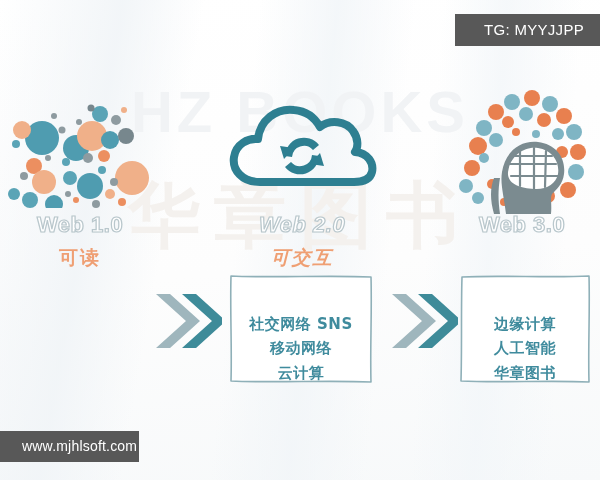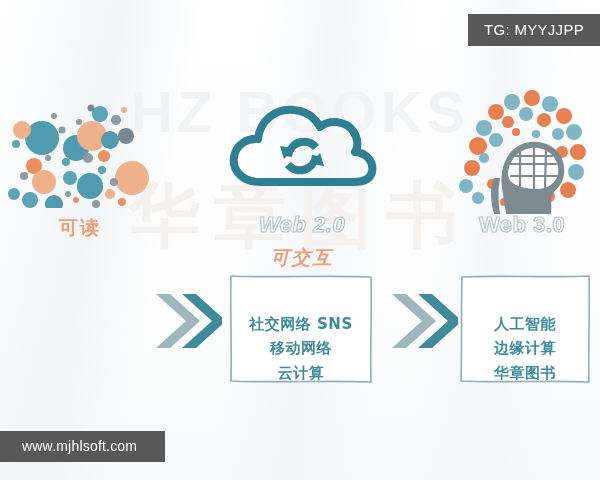--- a/index.html
+++ b/index.html
@@ -47,32 +47,32 @@
       linear-gradient(94deg, rgba(246,248,250,0) 70%, rgba(242,246,249,.75) 80%, rgba(246,248,250,0) 92%);
     pointer-events: none;
   }
 
   
   .tg-badge {
     position: absolute; top: 14px; right: 0;
     background: #585858;
     color: #ffffff;
     font-size: 15px;
-    padding: 7px 16px 8px 16px;
+    padding: 7px 16px 8px 29px;
     letter-spacing: .3px;
     white-space: nowrap;
   }
 
   
   .url-badge {
     position: absolute; left: 0; bottom: 18px;
     background: #585858;
     color: #ffffff;
     font-size: 14px;
-    padding: 7px 28px 8px 22px;
+    padding: 7px 2px 8px 22px;
     letter-spacing: .2px;
     white-space: nowrap;
   }
 
   
   .col {
     position: absolute;
     top: 86px;
     width: 160px;
   }
@@ -177,20 +177,21 @@
           <circle cx="72" cy="114" r="3" fill="#ec8f60"></circle>
           <circle cx="26" cy="114" r="8" fill="#5aa4b6"></circle>
           <circle cx="10" cy="108" r="6" fill="#5aa4b6"></circle>
           <circle cx="50" cy="118" r="9" fill="#4f9cb0"></circle>
           <circle cx="92" cy="118" r="4" fill="#8e9ba0"></circle>
           <circle cx="118" cy="116" r="4" fill="#ec8f60"></circle>
           <circle cx="50" cy="30" r="3" fill="#8e9ba0"></circle>
         </g>
       </svg>
     </div>
+    <div class="stage-label">Web 1.0</div>
     <div class="stage-sub">可读</div>
   </div>
 
 
   <div class="chev a1">
     <svg viewBox="0 0 70 66" width="70" height="66" aria-hidden="true">
       <path d="M4 6 L34 33 L4 60 L18 60 L48 33 L18 6 Z" fill="#9fb6bd"></path>
       <path d="M30 6 L60 33 L30 60 L44 60 L74 33 L44 6 Z" fill="#3e8b99"></path>
     </svg>
   </div>
@@ -280,22 +281,22 @@
       </svg>
     </div>
     <div class="stage-label">Web 3.0</div>
   </div>
 
   <div class="boxwrap b3">
     <svg class="box-svg" viewBox="0 0 134 112" preserveAspectRatio="none">
       <path d="M4 4 C40 2, 94 5, 131 3 C132 40, 130 74, 131 109 C92 107, 42 110, 3 108 C4 74, 3 38, 4 4 Z" fill="#ffffff" stroke="#8fb0b8" stroke-width="1.6" stroke-linejoin="round"></path>
     </svg>
     <div class="box-text">
+      <div class="line">边缘计算</div>
       <div class="line">人工智能</div>
-      <div class="line">边缘计算</div>
       <div class="line gap">华章图书</div>
     </div>
   </div>
 
   <div class="tg-badge">TG: MYYJJPP</div>
   <div class="url-badge">www.mjhlsoft.com</div>
 
 </div>
 
 </body></html>

